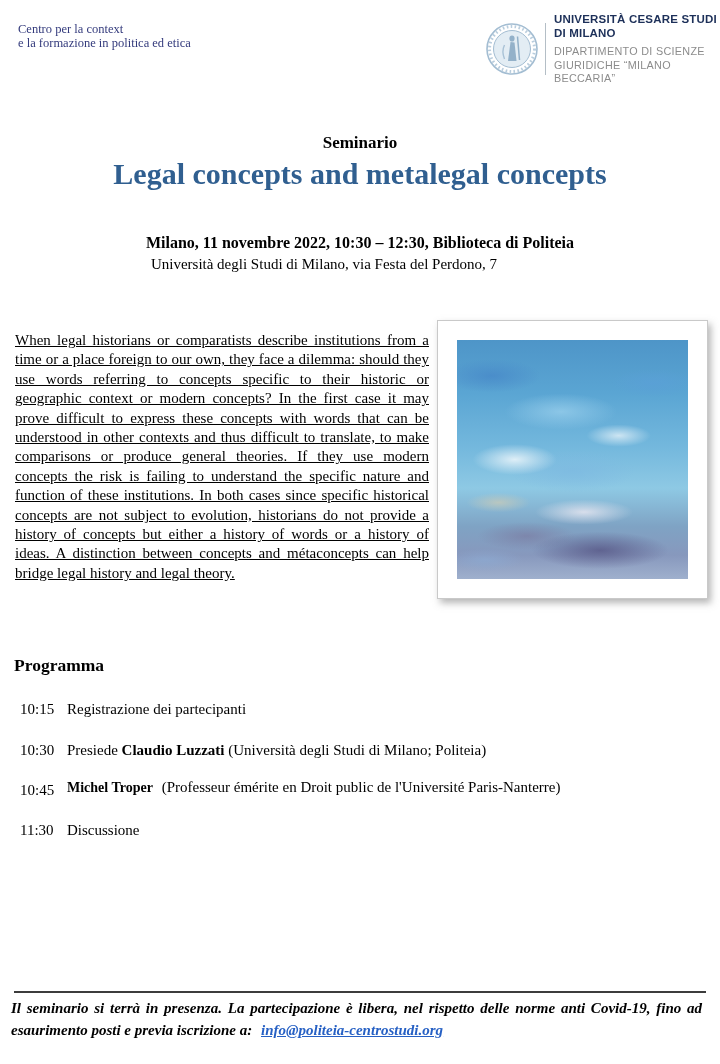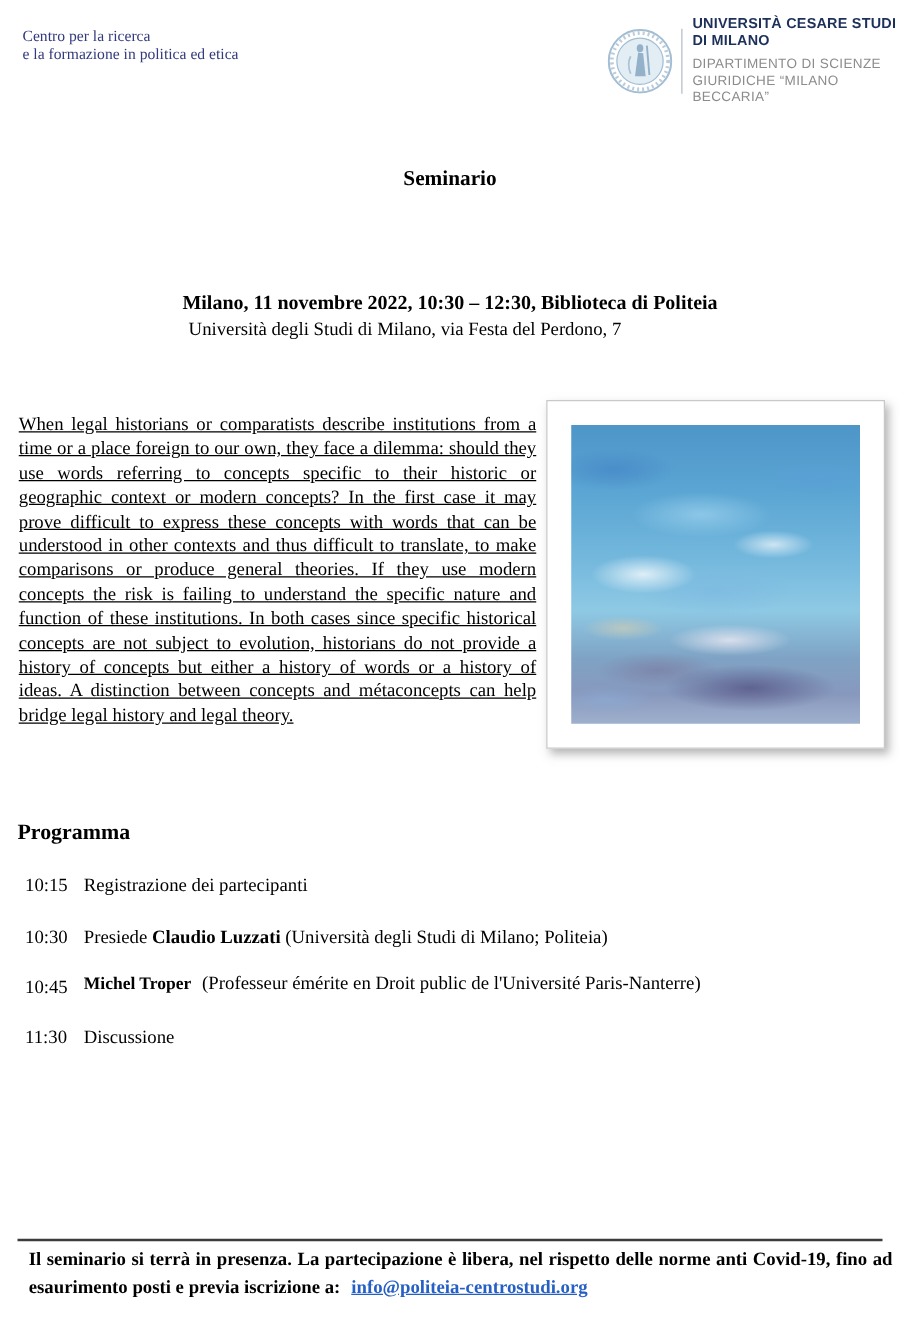--- a/index.html
+++ b/index.html
@@ -72,33 +72,33 @@
   .prog-time{position:absolute;left:20px;top:0;}
   .prog-desc{position:absolute;left:67px;top:0;width:640px;}
   .row-0{top:701px;} .row-1{top:742px;} .row-2{top:779px;} .row-3{top:822px;}
   .prog-name{font-weight:bold;}
   .prog-name-lg{font-weight:bold;font-size:14px;margin-right:5px;}
   .row-2 .prog-time{top:3px;}
 
   
   .footer-rule{position:absolute;left:14px;top:991px;width:692px;height:2px;background:#3c3c3c;}
   .footer-note{
-    position:absolute;left:23px;top:998px;width:691px;
-    font-size:15px;font-weight:bold;line-height:21.5px;text-align:justify;
+    position:absolute;left:11px;top:998px;width:691px;
+    font-size:15px;font-weight:bold;font-style:italic;line-height:21.5px;text-align:justify;
   }
   .footer-email{color:var(--link-blue);text-decoration:underline;margin-left:5px;}
 </style>
 </head>
 <body>
 
 <div class="page">
 
   <div class="politeia-logo">
     <div class="politeia-sub">
-      <div>Centro per la ricerca</div>
+      <div>Centro per la context</div>
       <div>e la formazione in politica ed etica</div>
     </div>
   </div>
 
   <div class="unimi-logo">
     <svg class="unimi-seal" viewBox="0 0 52 52">
       <circle cx="26" cy="26" r="25" fill="#ffffff" stroke="#a3bdd2" stroke-width="1.6"></circle>
       <circle cx="26" cy="26" r="22.5" fill="none" stroke="#b9cddd" stroke-width="3" stroke-dasharray="1.6 2.4"></circle>
       <circle cx="26" cy="26" r="18.5" fill="#e3edf4" stroke="#a3bdd2" stroke-width="1"></circle>
       <path d="M22 38 L24.5 19 L28.5 19.5 L30.5 38 Z" fill="#93b1c9"></path>
@@ -113,20 +113,21 @@
         <div>DI MILANO</div>
       </div>
       <div class="unimi-dept">
         <div>DIPARTIMENTO DI SCIENZE</div>
         <div>GIURIDICHE “MILANO BECCARIA”</div>
       </div>
     </div>
   </div>
 
   <div class="kicker">Seminario</div>
+  <h1 class="main-title">Legal concepts and metalegal concepts</h1>
   <div class="date-line">Milano, 11 novembre 2022, 10:30 – 12:30, Biblioteca di Politeia</div>
   <div class="address-line">Università degli Studi di Milano, via Festa del Perdono, 7</div>
 
   <p class="abstract">When legal historians or comparatists describe institutions from a time or a place foreign to our own, they face a dilemma: should they use words referring to concepts specific to their historic or geographic context or modern concepts? In the first case it may prove difficult to express these concepts with words that can be understood in other contexts and thus difficult to translate, to make comparisons or produce general theories. If they use modern concepts the risk is failing to understand the specific nature and function of these institutions. In both cases since specific historical concepts are not subject to evolution, historians do not provide a history of concepts but either a history of words or a history of ideas. A distinction between concepts and métaconcepts can help bridge legal history and legal theory.</p>
 
   <div class="artwork-frame">
     <div class="painting"></div>
   </div>
 
   <h2 class="prog-heading">Programma</h2>

